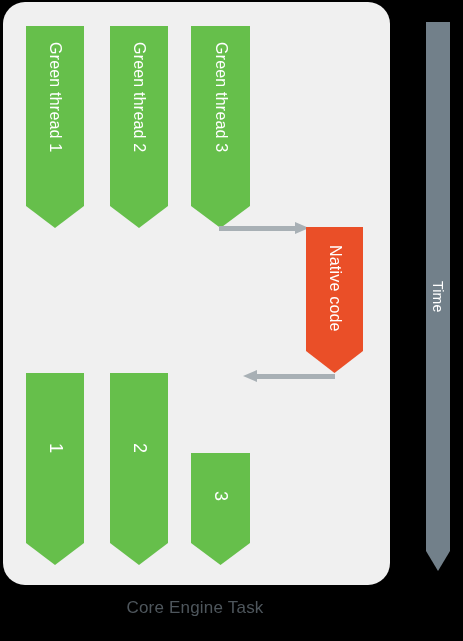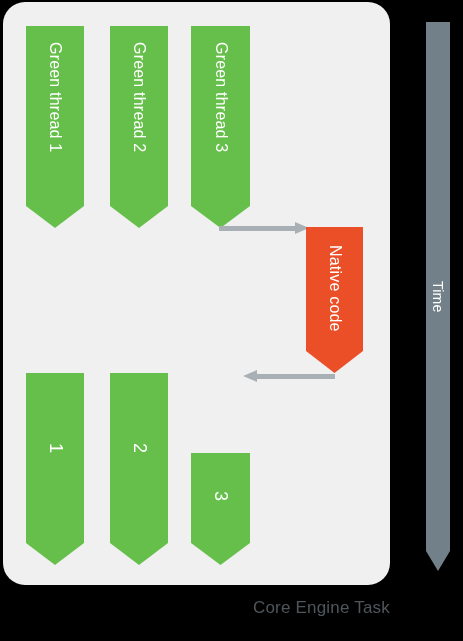--- a/index.html
+++ b/index.html
@@ -116,21 +116,21 @@
     left: 0;
     border-right: 14px solid #a8b0b5;
   }
 
   
   #caption {
     position: absolute;
     left: 0;
     top: 598px;
     width: 390px;
-    text-align: right;
+    text-align: center;
     color: #4e565c;
     font-size: 17px;
     letter-spacing: 0.2px;
   }
 </style>
 </head>
 <body>
 
 <div id="stage">
 

